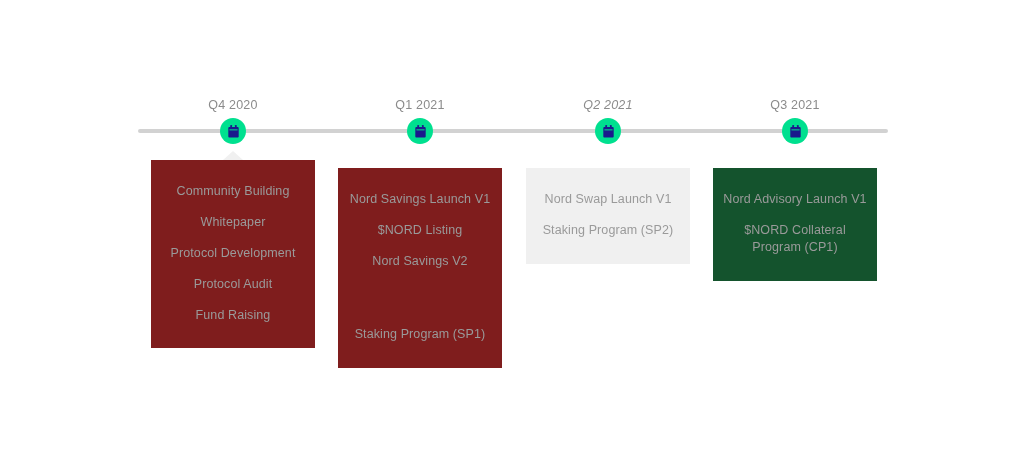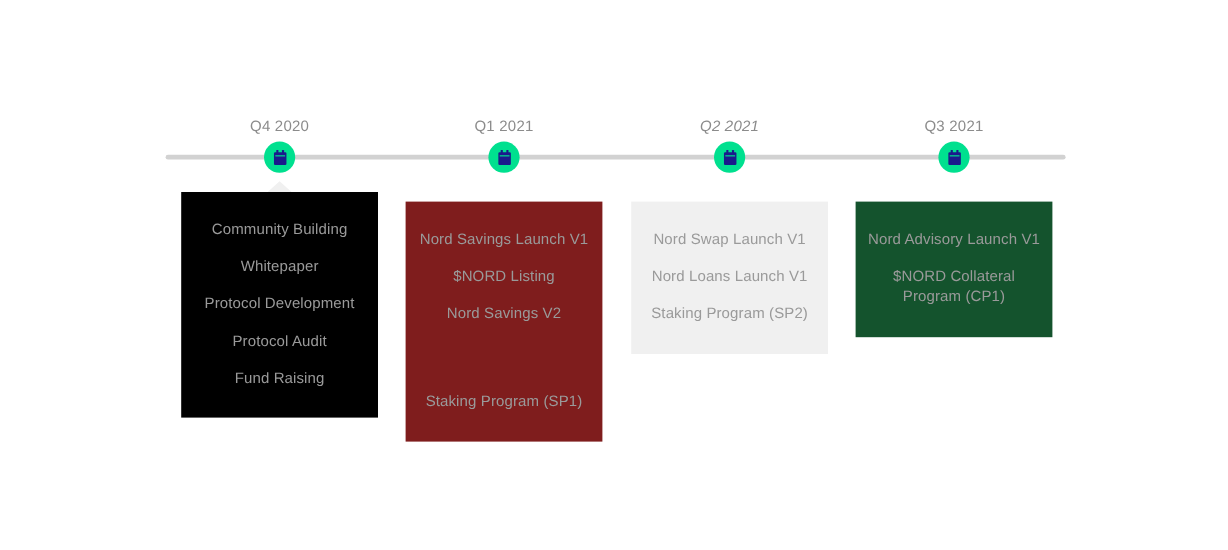--- a/index.html
+++ b/index.html
@@ -112,21 +112,21 @@
       <div class="marker" style="background: rgb(0, 224, 143);">
         <span>
           <svg width="13" height="13" viewBox="0 0 16 16" aria-hidden="true">
             <rect x="4" y="0" width="2.2" height="3.2" rx="0.6" fill="#1a1a8c"></rect>
             <rect x="9.8" y="0" width="2.2" height="3.2" rx="0.6" fill="#1a1a8c"></rect>
             <rect x="1.6" y="2.4" width="12.8" height="13" rx="1.2" fill="#1a1a8c"></rect>
             <rect x="3" y="5.4" width="10" height="1.2" fill="#00e08f"></rect>
           </svg>
         </span>
       </div>
-      <div class="milestone-card has-pointer" style="top: 160px; background: #000000;">
+      <div class="milestone-card has-pointer" style="top: 160px; background: #7f1d1d;">
         <div class="milestone-item" style="color: rgb(154, 154, 154);">Community Building</div>
         <div class="milestone-item" style="color: rgb(154, 154, 154);">Whitepaper</div>
         <div class="milestone-item" style="color: rgb(154, 154, 154);">Protocol Development</div>
         <div class="milestone-item" style="color: rgb(154, 154, 154);">Protocol Audit</div>
         <div class="milestone-item" style="color: rgb(154, 154, 154);">Fund Raising</div>
       </div>
     </div>
     <div class="tl-col" style="left: 300px;">
       <div class="quarter-label" style="color: rgb(139, 139, 139);">Q1 2021</div>
       <div class="marker" style="background: rgb(0, 224, 143);">
@@ -153,21 +153,20 @@
           <svg width="13" height="13" viewBox="0 0 16 16" aria-hidden="true">
             <rect x="4" y="0" width="2.2" height="3.2" rx="0.6" fill="#1a1a8c"></rect>
             <rect x="9.8" y="0" width="2.2" height="3.2" rx="0.6" fill="#1a1a8c"></rect>
             <rect x="1.6" y="2.4" width="12.8" height="13" rx="1.2" fill="#1a1a8c"></rect>
             <rect x="3" y="5.4" width="10" height="1.2" fill="#00e08f"></rect>
           </svg>
         </span>
       </div>
       <div class="milestone-card" style="top: 168px; background: rgb(240, 240, 240);">
         <div class="milestone-item" style="color: rgb(154, 154, 154);">Nord Swap Launch V1</div>
-        <div class="milestone-item" style="color: rgb(154, 154, 154);">Nord Loans Launch V1</div>
         <div class="milestone-item" style="color: rgb(154, 154, 154);">Staking Program (SP2)</div>
       </div>
     </div>
     <div class="tl-col" style="left: 675px;">
       <div class="quarter-label" style="color: rgb(139, 139, 139);">Q3 2021</div>
       <div class="marker" style="background: rgb(0, 224, 143);">
         <span>
           <svg width="13" height="13" viewBox="0 0 16 16" aria-hidden="true">
             <rect x="4" y="0" width="2.2" height="3.2" rx="0.6" fill="#1a1a8c"></rect>
             <rect x="9.8" y="0" width="2.2" height="3.2" rx="0.6" fill="#1a1a8c"></rect>

